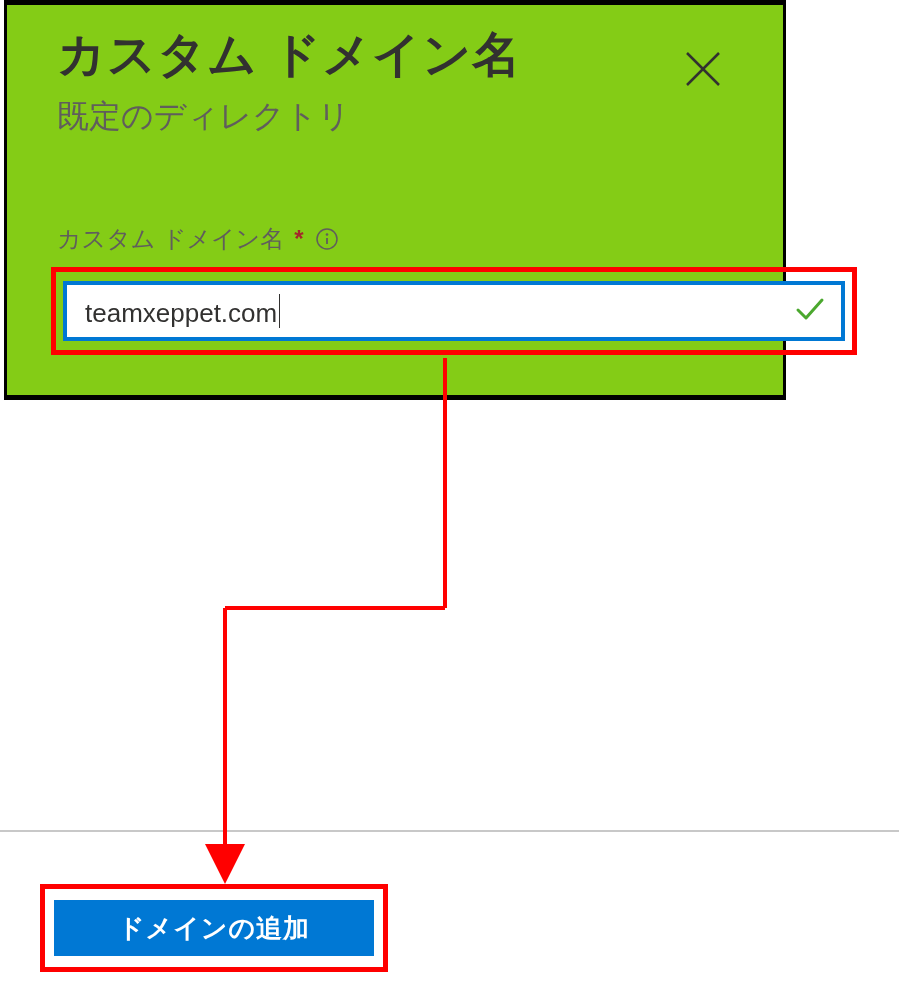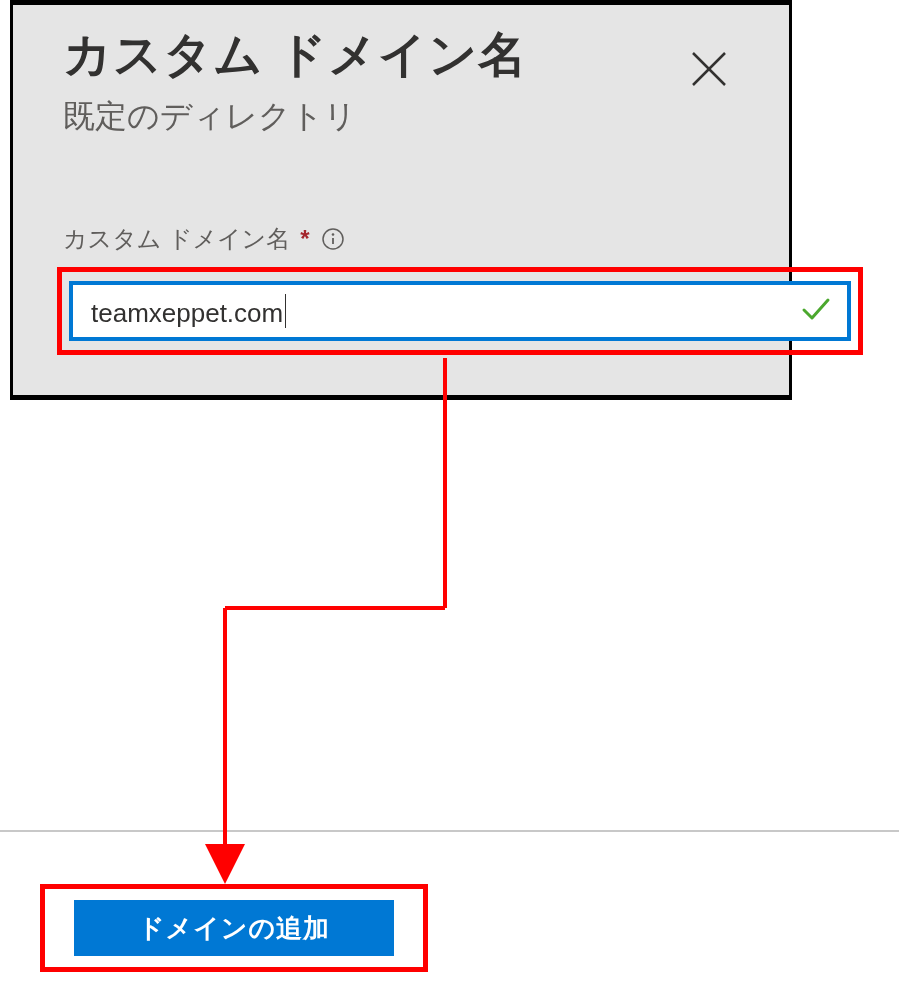--- a/index.html
+++ b/index.html
@@ -12,29 +12,29 @@
   .canvas {
     position: relative;
     width: 899px;
     height: 987px;
     box-sizing: border-box;
   }
 
   
   .panel {
     position: absolute;
-    left: 10px;
+    left: 4px;
     top: 0;
     width: 782px;
     height: 400px;
     border: 5px solid #000;
     border-left-width: 3px;
     border-right-width: 3px;
     box-sizing: border-box;
-    background: #e5e5e5;
+    background: #84cc16;
   }
 
   .title {
     position: absolute;
     left: 50px;
     top: 18px;
     font-size: 48px;
     font-weight: 600;
     letter-spacing: 1px;
     color: #323130;
@@ -145,21 +145,21 @@
     width: 899px;
     height: 2px;
     background: #c8c8c8;
   }
 
   
   .btn-highlight {
     position: absolute;
     left: 40px;
     top: 884px;
-    width: 388px;
+    width: 348px;
     height: 88px;
     border: 5px solid #ff0000;
     box-sizing: border-box;
     display: flex;
     align-items: center;
     justify-content: center;
   }
 
   .primary-btn {
     width: 320px;

